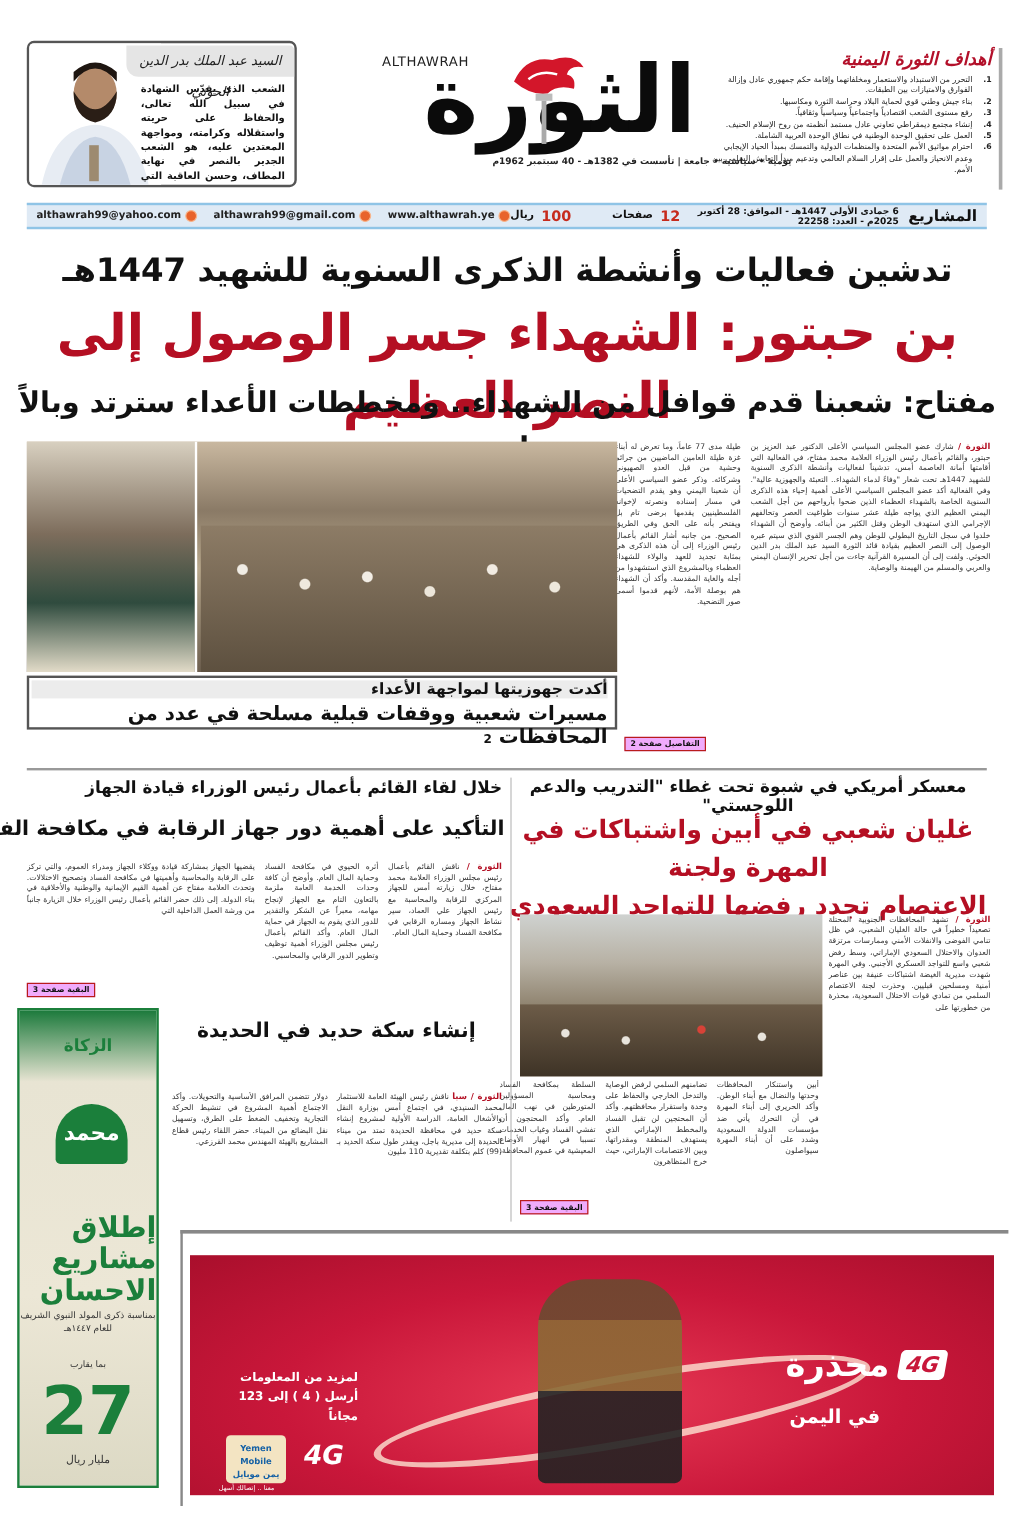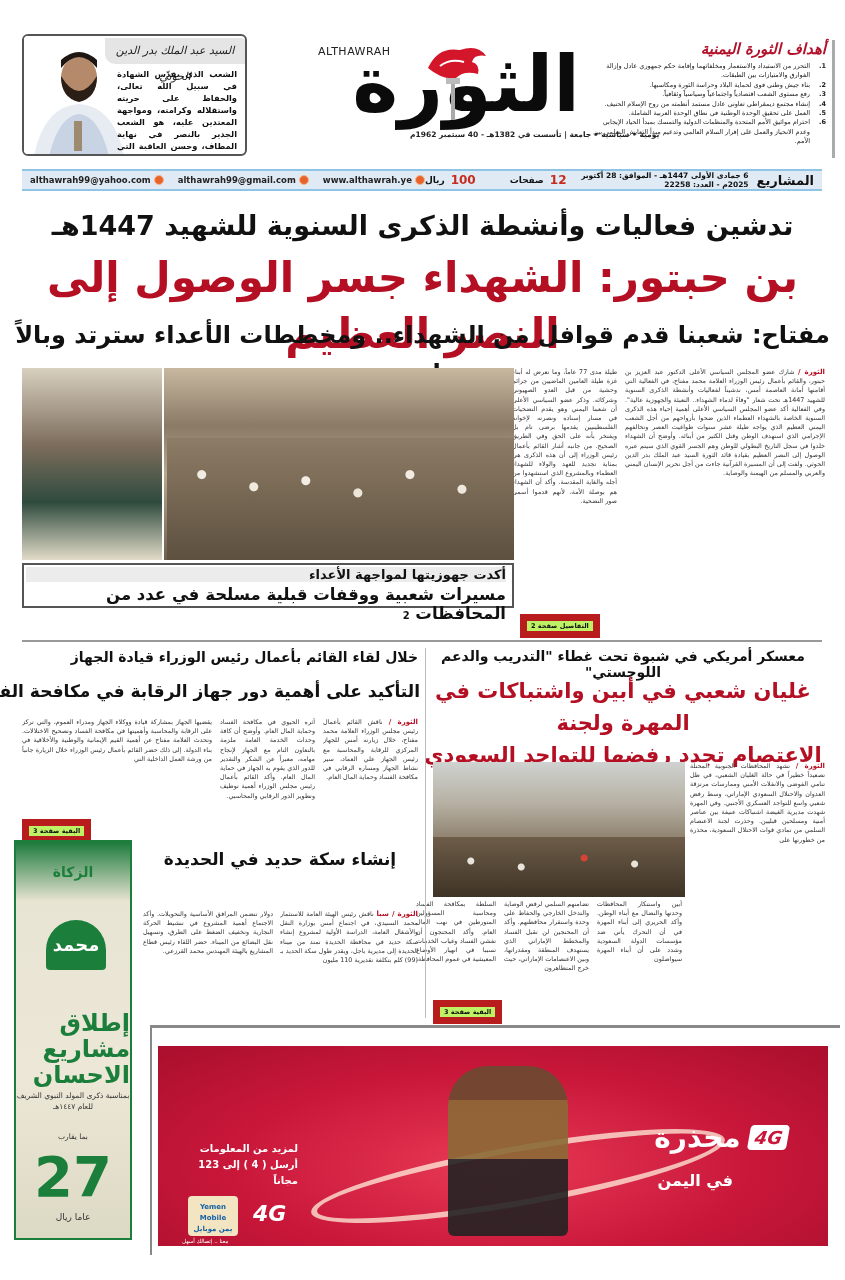--- a/index.html
+++ b/index.html
@@ -37,21 +37,21 @@
   .dot-ic { display: inline-block; width: 10px; height: 10px; border-radius: 50%; background: #e8632b; border: 1px solid #f8b48a; }
 
   
   .kicker1 { left: 0; right: 0; top: 206px; text-align: center; font-size: 27px; font-weight: 900; line-height: 40px; letter-spacing: -0.5px; }
   .headline-main { left: 0; right: 0; top: 250px; text-align: center; font-size: 42px; font-weight: 900; color: #b40f23; line-height: 56px; letter-spacing: -1px; }
   .subhead { left: 0; right: 0; top: 316px; text-align: center; font-size: 24px; font-weight: 900; line-height: 38px; letter-spacing: -0.5px; }
 
   
   .txtcol { font-size: 6.4px; line-height: 9.2px; color: #333; text-align: justify; overflow: hidden; }
   .byline { font-weight: bold; color: #b40f23; font-size: 7px; }
-  .more-box { border: 7px solid #b91c1c; font-size: 6.5px; font-weight: bold; padding: 1px 4px; background: #bef264; display: inline-block; }
+  .more-box { border: 1px solid #b91c1c; font-size: 6.5px; font-weight: bold; padding: 1px 4px; background: #f0abfc; display: inline-block; }
 
   
   .story1-col1 { right: 20px; top: 368px; width: 200px; height: 240px; }
   .story1-col2 { right: 228px; top: 368px; width: 105px; height: 240px; }
   .photo-main { left: 22px; top: 368px; width: 492px; height: 192px; background: linear-gradient(180deg,#c9b8a0 0%,#8a7a66 30%,#b8a88c 55%,#6e6050 100%); overflow: hidden; }
   .photo-inset { position: absolute; left: 0; top: 0; width: 142px; height: 192px; background: linear-gradient(180deg,#d8d0c0 0%,#7d6d5c 40%,#2f4b3e 70%,#e2dbc8 100%); border-right: 2px solid #fff; }
   .crowd { position: absolute; left: 145px; top: 70px; right: 0; bottom: 0; background:
       radial-gradient(circle at 10% 30%, #f0ece4 4px, transparent 5px),
       radial-gradient(circle at 25% 40%, #efe9de 4px, transparent 5px),
       radial-gradient(circle at 40% 35%, #f2ede5 4px, transparent 5px),
@@ -272,21 +272,21 @@
 </div>
 <div class="abs txtcol story4-col2">دولار تتضمن المرافق الأساسية والتحويلات. وأكد الاجتماع أهمية المشروع في تنشيط الحركة التجارية وتخفيف الضغط على الطرق، وتسهيل نقل البضائع من الميناء. حضر اللقاء رئيس قطاع المشاريع بالهيئة المهندس محمد القرزعي.</div>
 
 <div class="abs ad-green">
   <div class="logo-sm">الزكاة</div>
   <div class="dome">محمد</div>
   <div class="big1">إطلاق مشاريع الاحسان</div>
   <div class="small1">بمناسبة ذكرى المولد النبوي الشريف للعام ١٤٤٧هـ</div>
   <div class="small2">بما يقارب</div>
   <div class="bignum">27</div>
-  <div class="unit">عاما ريال</div>
+  <div class="unit">مليار ريال</div>
 </div>
 
 <div class="abs ad-red-frame"></div>
 <div class="abs ad-red">
   <div class="swirl"></div>
   <div class="person"></div>
   <div class="slogan">
     <span class="badge4g">4G</span>
     <span>محذرة</span>
   </div>

